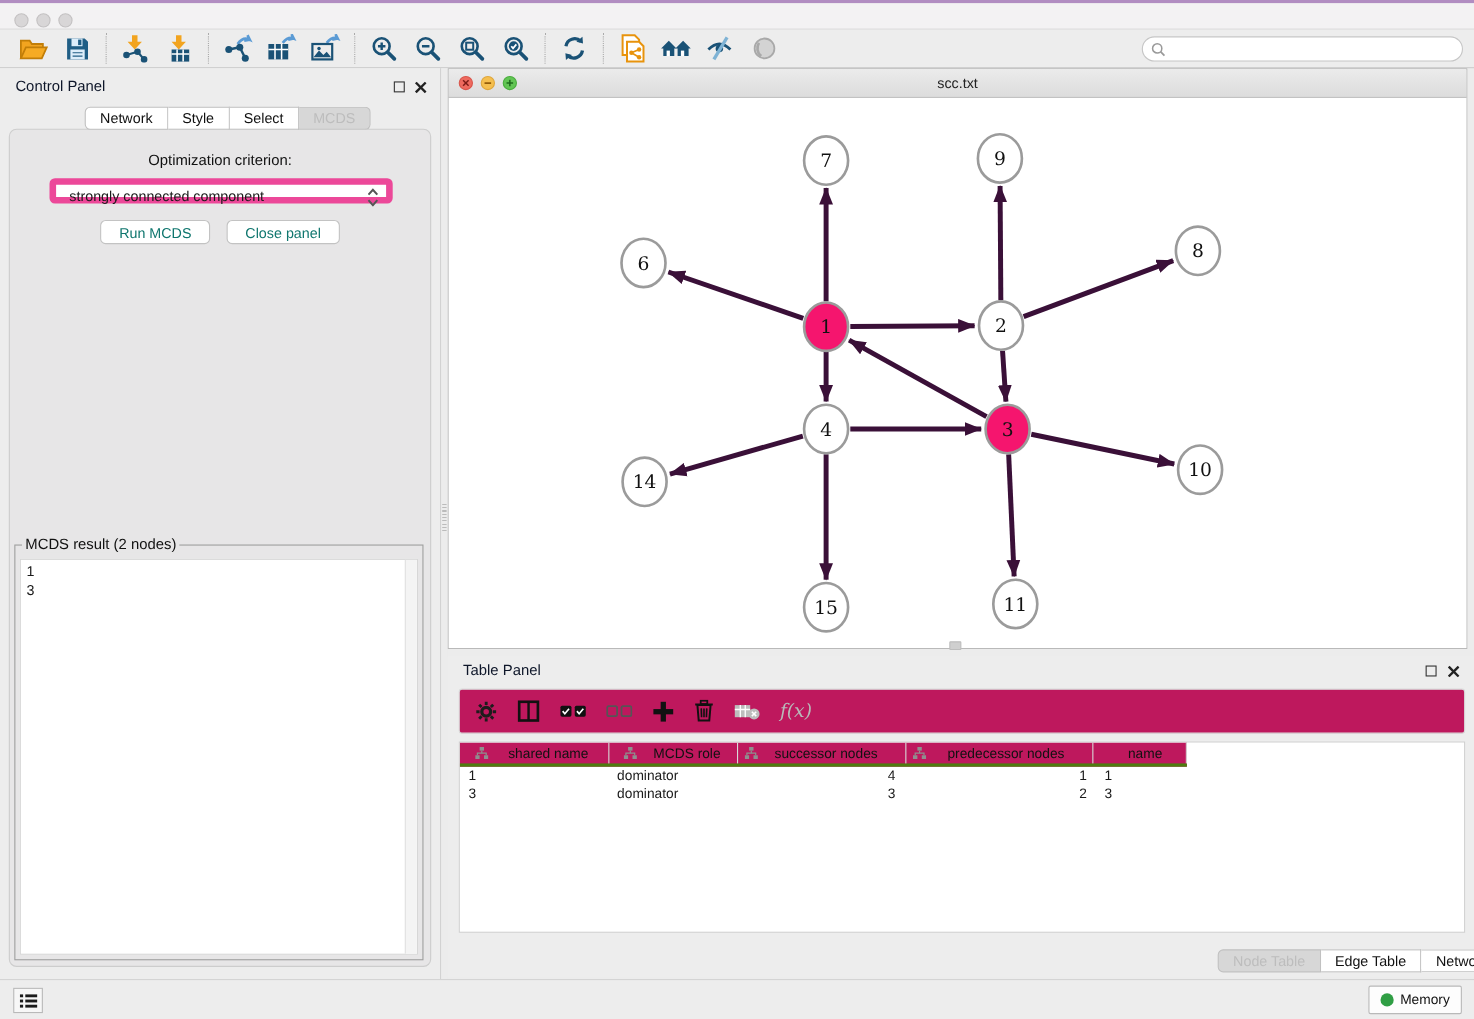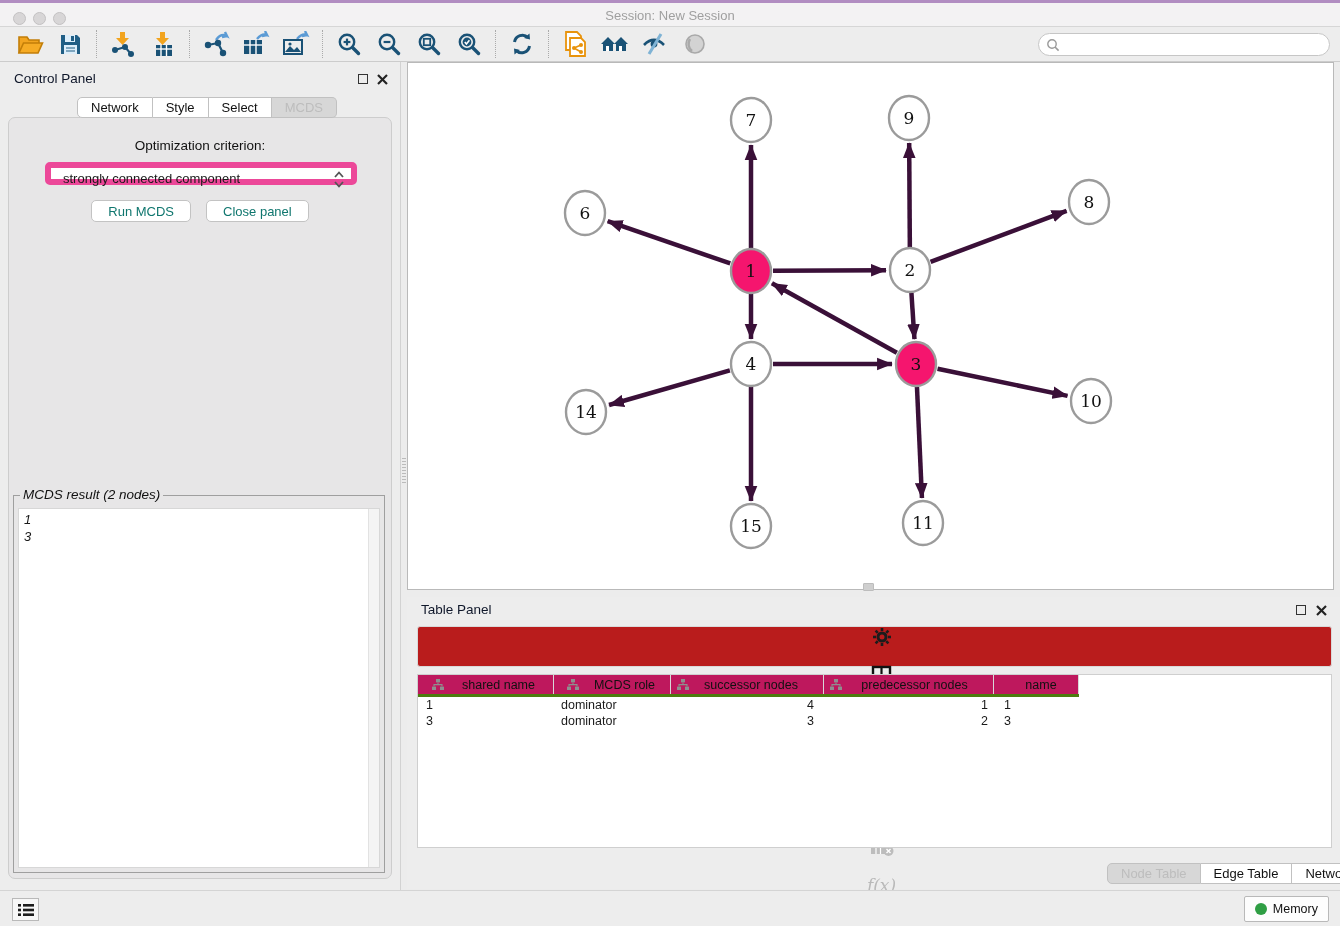--- a/index.html
+++ b/index.html
@@ -35,21 +35,21 @@
   .seg-tab.sel { background:#d7d7d7; color:#bdbdbd; }
   .cp-tabs { left:77px; top:35px; }
 
   .cp-content { position:absolute; left:8px; top:55px; width:384px; height:762px; background:#e7e6e7; border:1px solid #cdcdcd; border-radius:7px; }
   .opt-label { position:absolute; left:0; right:0; top:20px; text-align:center; font-size:13.5px; color:#111; }
   .criterion-select { position:absolute; left:36px; top:44px; width:312px; height:23px; background:#fff; border:6px solid #ec4899; border-radius:5px; font-size:13px; padding:3px 0 0 12px; }
   .stepper { position:absolute; right:6px; top:3px; }
   .cp-buttons { position:absolute; left:0; right:0; top:82px; display:flex; justify-content:center; gap:15px; }
   .aq-btn { background:#ffffff; border:1px solid #c3c3c3; border-radius:5px; height:22px; font-size:13px; padding:0 16px; font-family:"Liberation Sans",sans-serif; color:#0f766e; }
 
-  .result-box { position:absolute; left:4px; top:377px; width:372px; height:378px; border:1px solid #9f9f9f;font-style:italic; }
+  .result-box { position:absolute; left:4px; top:377px; width:372px; height:378px; border:1px solid #9f9f9f; }
   .result-legend { position:absolute; left:6px; top:-9px; background:#e7e6e7; padding:0 3px; font-size:13.5px; color:#111; }
   .result-area { position:absolute; left:4px; top:12px; right:4px; bottom:4px; background:#fff; border:1px solid #d7d7d7; font-size:13px; line-height:17px; padding:2px 5px; }
   .result-scroll { position:absolute; right:0; top:0; bottom:0; width:11px; background:#f4f4f4; border-left:1px solid #e2e2e2; }
 
   .v-splitter { position:absolute; left:400px; top:62px; width:7px; height:828px; background:#ececec; border-left:1px solid #d2d2d2; }
   .v-grip { position:absolute; left:1px; top:396px; width:4px; height:26px; background:repeating-linear-gradient(#bbb 0 1px, transparent 1px 3px); }
 
   
   .net-window { position:absolute; left:407px; top:62px; width:927px; height:528px; background:#fff; border:1px solid #b9b9b9; }
   .net-titlebar { position:relative; height:26px; background:linear-gradient(#ebebeb,#dcdcdc); border-bottom:1px solid #b4b4b4; }
@@ -59,21 +59,21 @@
   .tl-yellow { background:#f5bf4f; border:1px solid #dfa73c; }
   .tl-green { background:#62c554; border:1px solid #4aad3e; }
   .net-title { position:absolute; left:0; right:0; top:5px; text-align:center; font-size:13px; color:#222; }
   .net-canvas { position:relative; width:925px; height:500px; background:#fff; }
   .h-grip { position:absolute; left:456px; top:576px; width:11px; height:8px; background:#cfcfcf; border:1px solid #bdbdbd; border-radius:1px; }
 
   
   .table-panel { position:absolute; left:407px; top:597px; width:933px; height:292px; background:#ededed; }
   .tp-float { right:34px; top:8px; }
   .tp-close { right:13px; top:8px; }
-  .tp-toolbar { position:absolute; left:10px; top:29px; right:8px; height:41px; background:#b91c1c; border:1px solid #d9d9d9; border-radius:3px; display:flex; align-items:center; gap:18px; padding-left:14px;flex-direction:column; }
+  .tp-toolbar { position:absolute; left:10px; top:29px; right:8px; height:41px; background:#be185d; border:1px solid #d9d9d9; border-radius:3px; display:flex; align-items:center; gap:18px; padding-left:14px; }
   .fx-label { font-family:"DejaVu Serif",serif; font-style:italic; font-size:17px; color:#b9b9b9; }
 
   .data-table { position:absolute; left:10px; top:77px; right:8px; height:174px; background:#fff; border:1px solid #cfcfcf; overflow:hidden; }
   .t-header { display:flex; height:22px; background:#be185d; border-bottom:3px solid #4d7c0f; width:661px; }
   .t-hcell { display:flex; align-items:center; border-right:1px solid #d8d8d8; font-size:12.5px; color:#111; }
   .t-hcell .lbl { flex:1; text-align:center; }
   .t-hcell .tree { margin-left:6px; }
   .t-row { display:flex; height:16px; font-size:12.5px; align-items:center; }
   .t-cell { overflow:hidden; white-space:nowrap; }
   .c0 { width:136px; padding-left:8px; }
@@ -93,21 +93,20 @@
 </head>
 <body>
 
 <div class="top-stripe"></div>
 <div class="titlebar">
   <div class="lights">
     <div class="light"></div>
     <div class="light"></div>
     <div class="light"></div>
   </div>
-  <div class="app-title">Session: New Session</div>
 </div>
 
 <div class="toolbar">
   <div class="tb-btn">
     <span>
         <svg width="27" height="23" viewBox="0 0 27 23">
       <path d="M2 20 V4 h8 l2 3 h10 v4" fill="#f2a41f" stroke="#c27e08" stroke-width="1.6"></path>
       <path d="M2 20 L6.5 10 h19 L21 20 z" fill="#f6ab24" stroke="#c27e08" stroke-width="1.6"></path>
         </svg>
       </span>
@@ -323,20 +322,42 @@
       </div>
     </div>
   </div>
 </div>
 
 <div class="v-splitter">
     <div class="v-grip"></div>
   </div>
 
 <div class="net-window">
+  <div class="net-titlebar">
+    <div class="net-lights">
+      <div class="tl tl-red">
+          <svg width="7" height="7" viewBox="0 0 7 7">
+            <line x1="1" y1="1" x2="6" y2="6" stroke="#7e1d18" stroke-width="1.4"></line>
+            <line x1="6" y1="1" x2="1" y2="6" stroke="#7e1d18" stroke-width="1.4"></line>
+          </svg>
+        </div>
+      <div class="tl tl-yellow">
+          <svg width="7" height="7" viewBox="0 0 7 7">
+            <line x1="0.5" y1="3.5" x2="6.5" y2="3.5" stroke="#945d0a" stroke-width="1.6"></line>
+          </svg>
+        </div>
+      <div class="tl tl-green">
+          <svg width="7" height="7" viewBox="0 0 7 7">
+            <line x1="0.5" y1="3.5" x2="6.5" y2="3.5" stroke="#1f6b1d" stroke-width="1.4"></line>
+            <line x1="3.5" y1="0.5" x2="3.5" y2="6.5" stroke="#1f6b1d" stroke-width="1.4"></line>
+          </svg>
+        </div>
+    </div>
+    <div class="net-title">scc.txt</div>
+  </div>
   <div class="net-canvas">
     <svg id="graph-svg" width="925" height="500">
         <defs>
           <marker id="arrow" viewBox="0 0 10 8" refX="9.5" refY="4" markerWidth="3.5" markerHeight="2.9" orient="auto" markerUnits="strokeWidth">
             <path d="M0 0 L10 4 L0 8 z" fill="#3a1038"></path>
           </marker>
         </defs>
         <line x1="343" y1="185" x2="343" y2="82" stroke="#3a1038" stroke-width="4.5" marker-end="url(#arrow)"></line>
         <line x1="322.23121807335133" y1="200.4135938964542" x2="199.65685301088945" y2="158.24609359081066" stroke="#3a1038" stroke-width="4.5" marker-end="url(#arrow)"></line>
         <line x1="364.9995649035371" y1="207.85534877278977" x2="478.0004746506868" y2="207.1572295947937" stroke="#3a1038" stroke-width="4.5" marker-end="url(#arrow)"></line>

